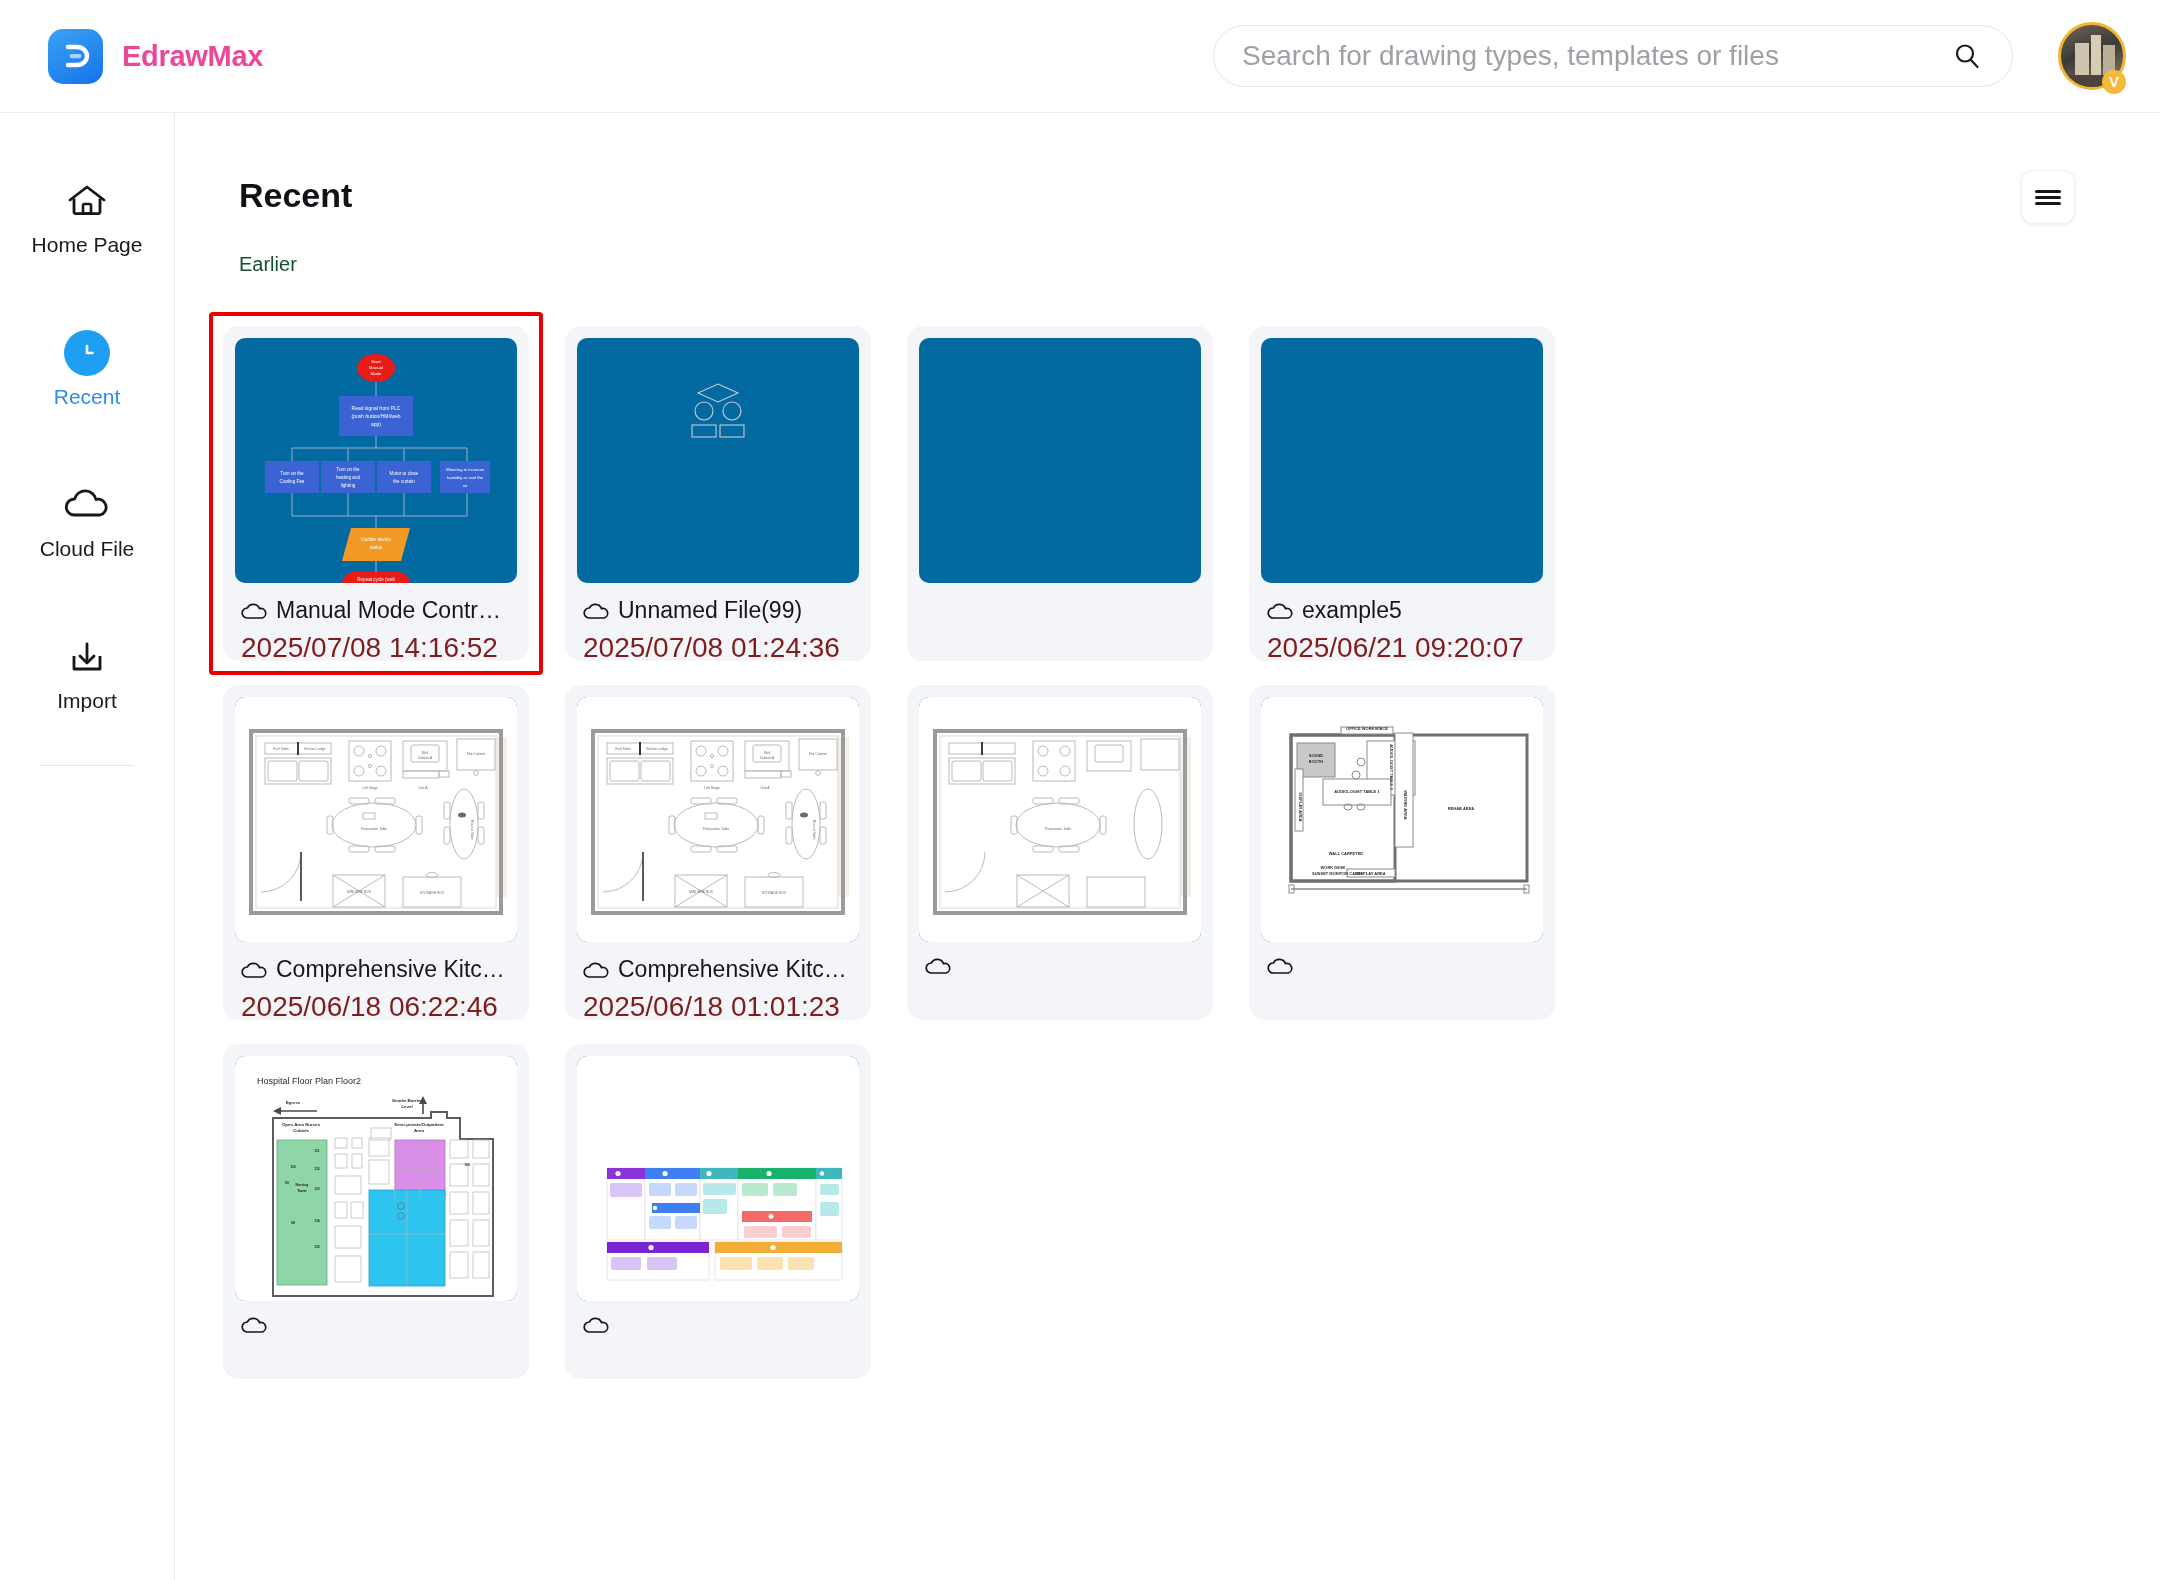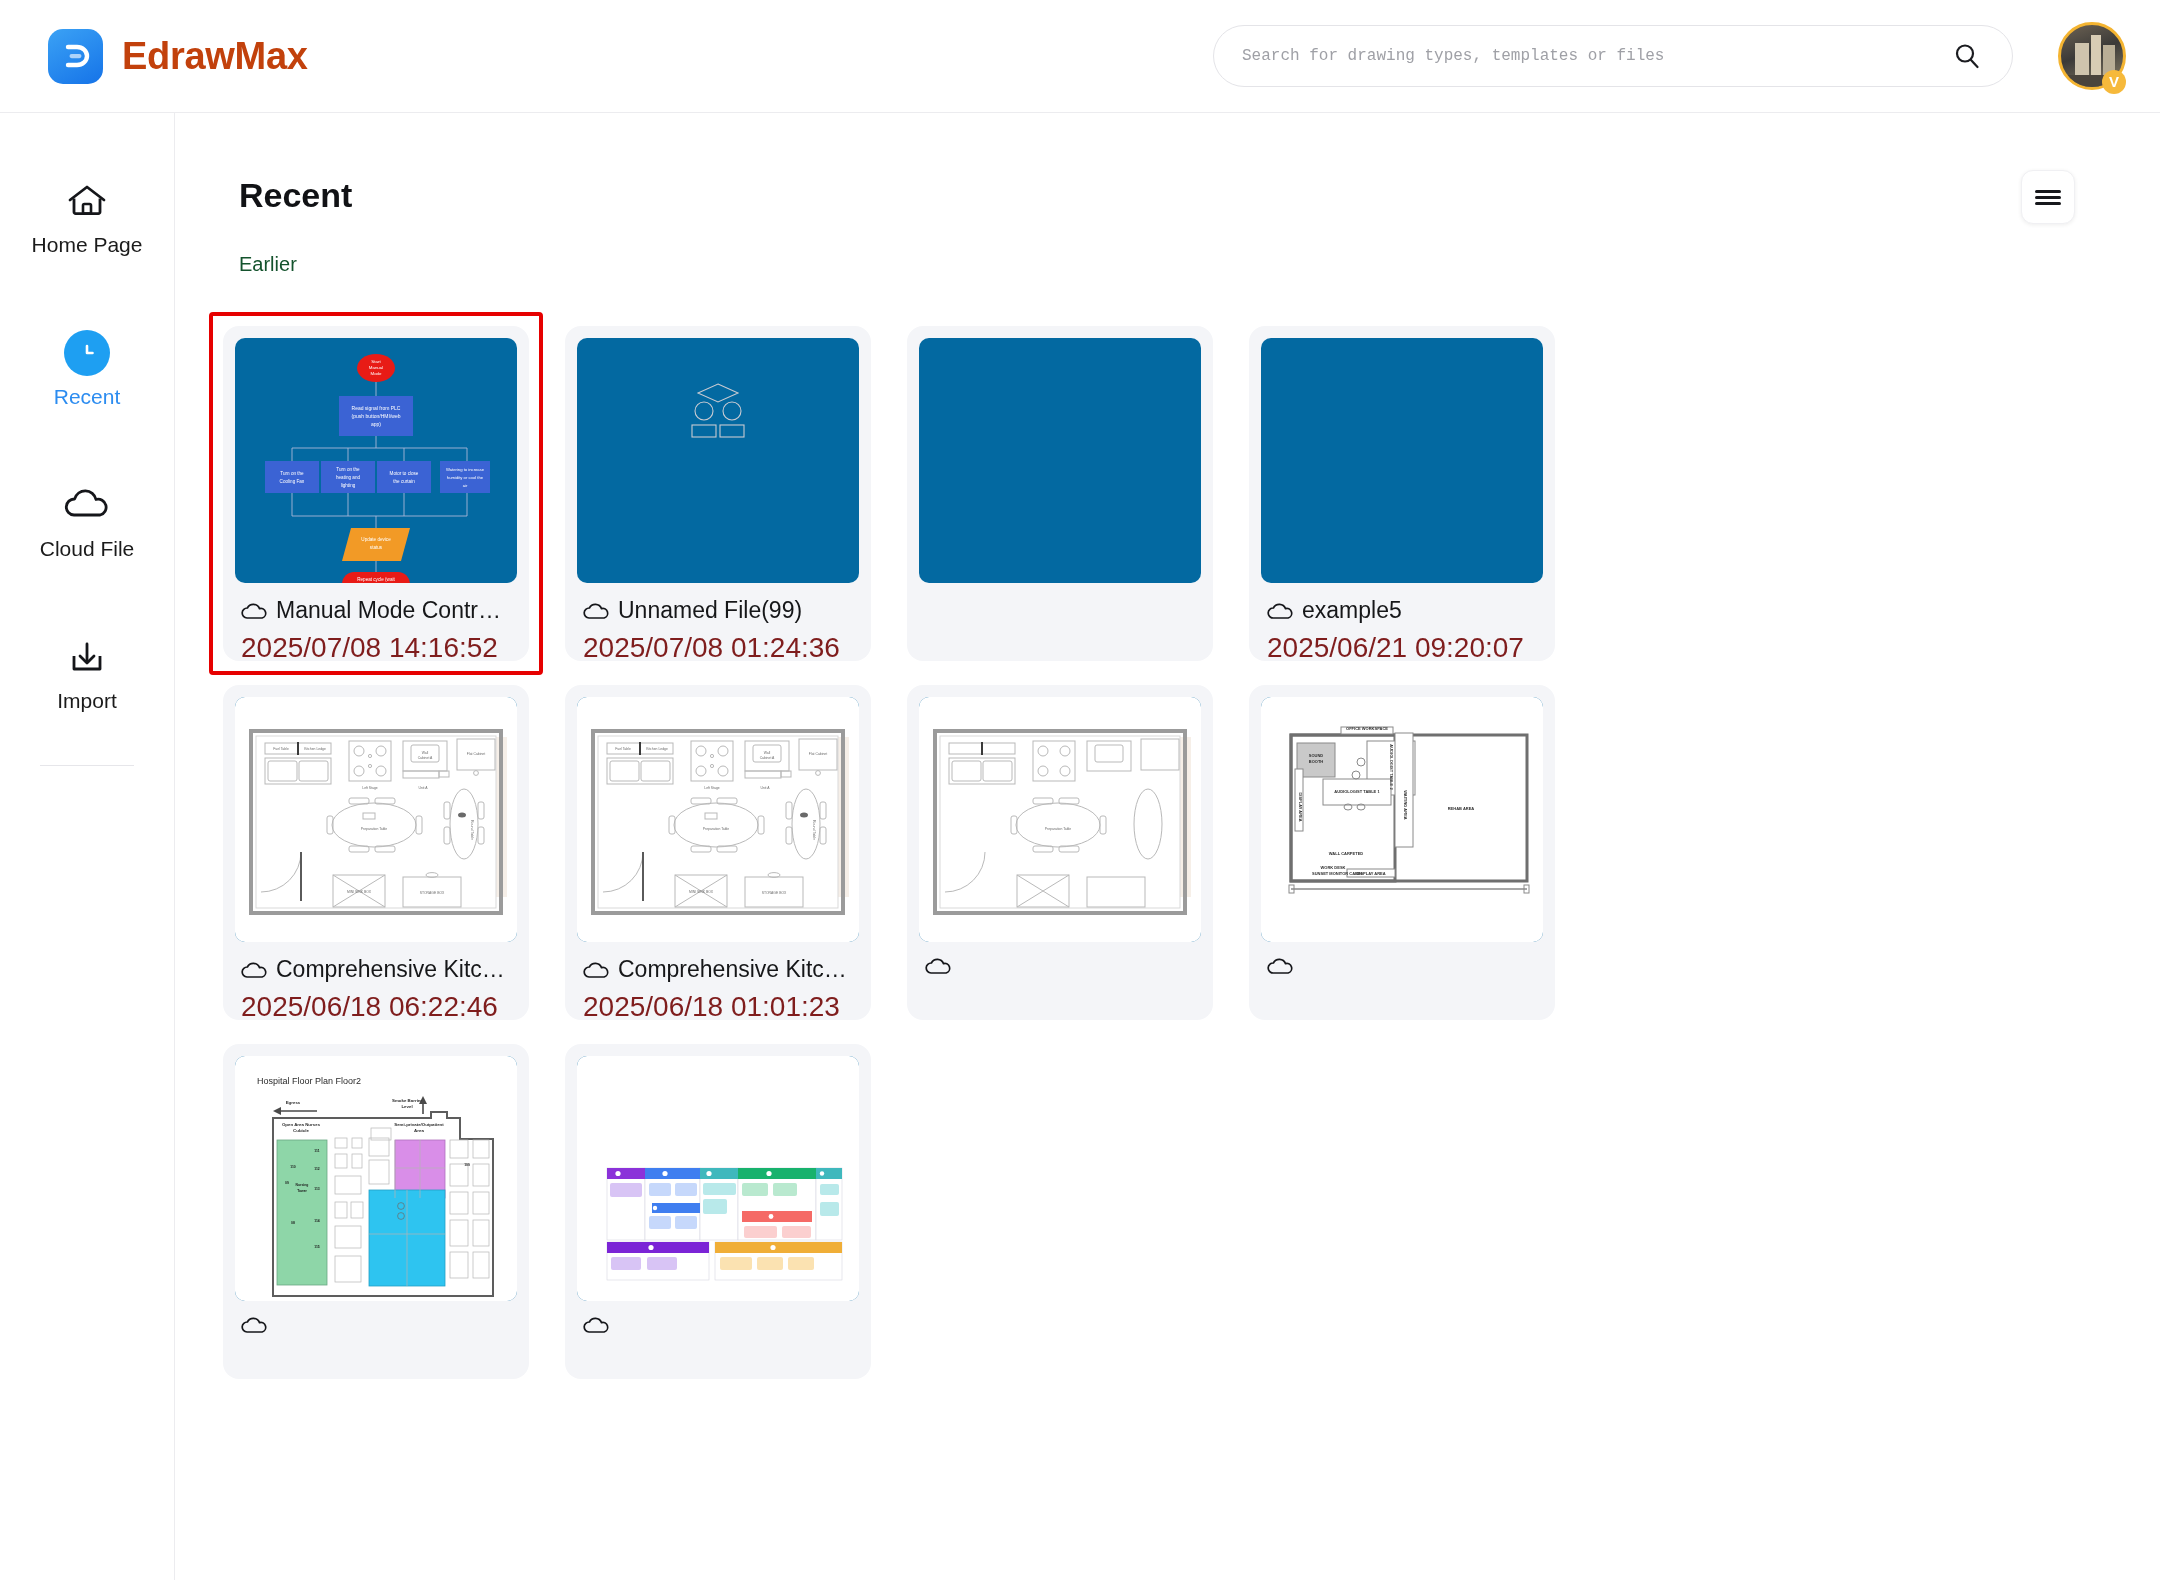--- a/index.html
+++ b/index.html
@@ -19,39 +19,39 @@
     display: flex; align-items: center;
   }
   .brand { display: flex; align-items: center; margin-left: 48px; }
   .brand-logo {
     width: 55px; height: 55px; border-radius: 15px;
     background: linear-gradient(150deg, #3ba2f5 0%, #1573e8 100%);
     display: flex; align-items: center; justify-content: center;
     flex: none;
   }
   .brand-name {
-    margin-left: 19px; font-size: 38px; font-weight: bold;
-    color: #c2410c; letter-spacing: -0.3px;
+    margin-left: 19px; font-size: 29px; font-weight: bold;
+    color: #ec4899; letter-spacing: -0.3px;
   }
 
   .searchwrap {
     position: absolute; left: 1213px; top: 25px;
     width: 800px; height: 62px;
   }
   .searchbox {
     width: 100%; height: 100%;
     border: 1px solid #e4e4e8; border-radius: 31px;
     background: #fff;
     display: flex; align-items: center;
     padding: 0 30px 0 28px;
   }
   .searchbox input {
     flex: 1; border: none; outline: none; background: transparent;
-    font-family: Liberation Mono, monospace;
-    font-size: 16px; color: #2b2b2b;
+    font-family: Liberation Sans, sans-serif;
+    font-size: 28px; color: #2b2b2b;
   }
   .searchbox input::placeholder { color: #9fa0a6; }
   .search-icon { flex: none; width: 30px; height: 30px; display: block; }
 
   .avatar {
     position: absolute; left: 2058px; top: 22px;
     width: 68px; height: 68px; border-radius: 50%;
     border: 3px solid #f4b431;
     background: linear-gradient(160deg, #6e6354 0%, #3b3a38 45%, #8d8168 100%);
     overflow: hidden;

